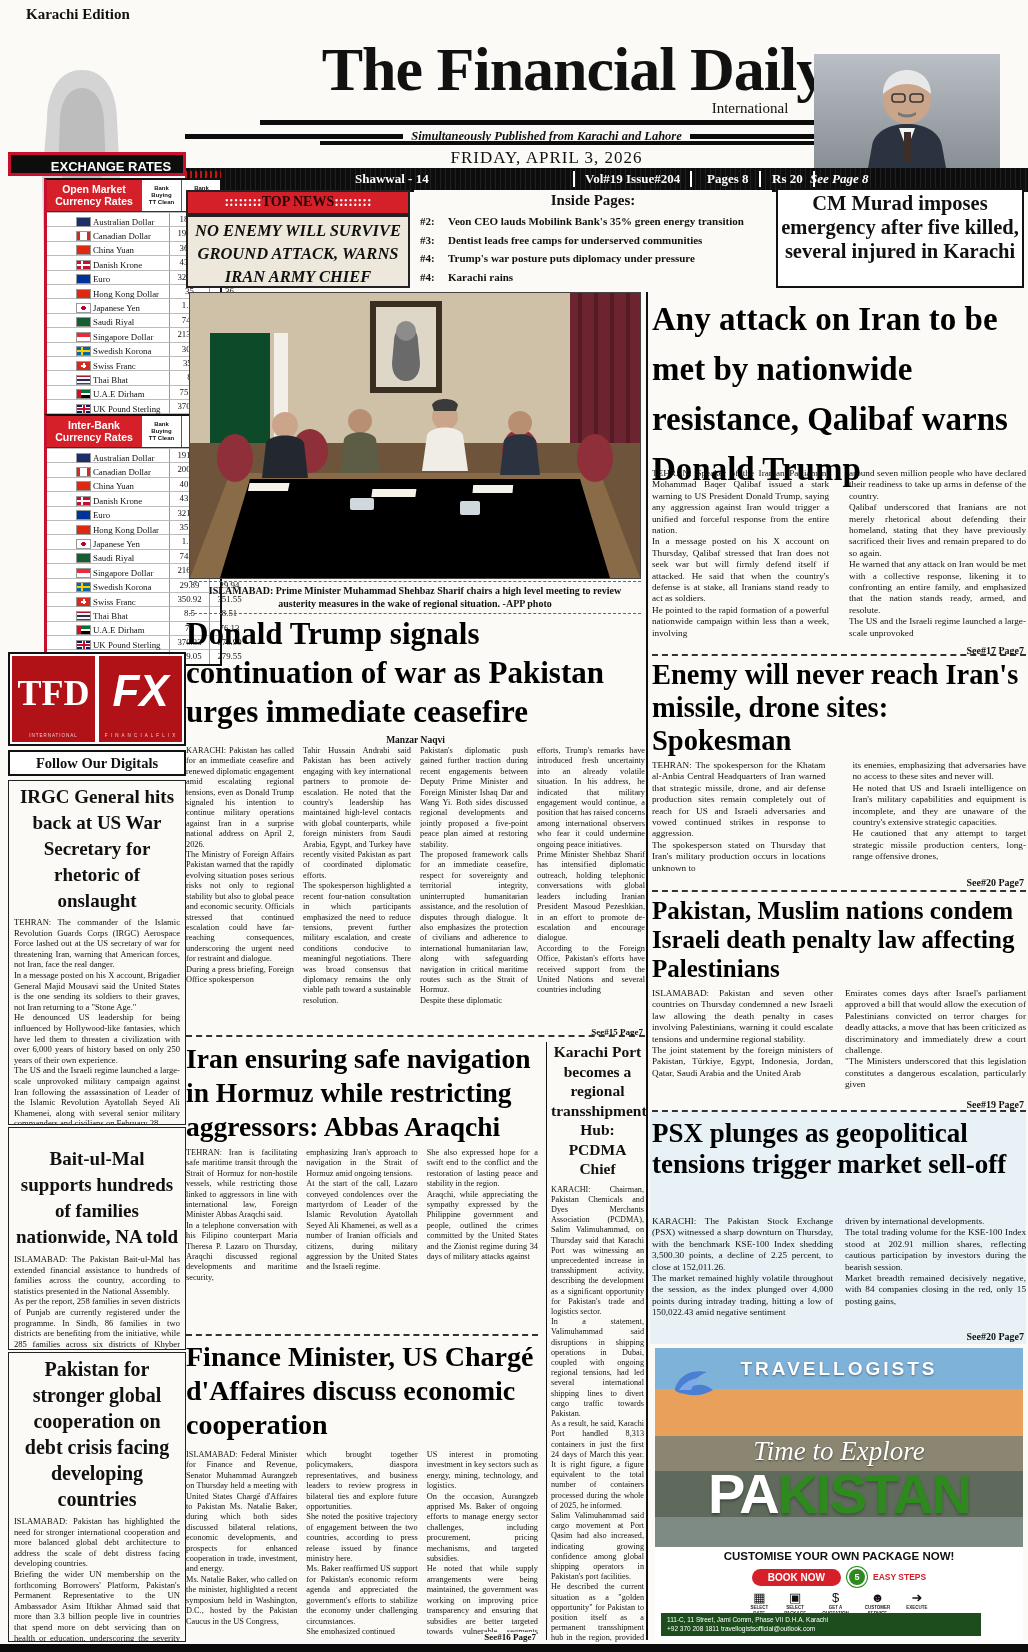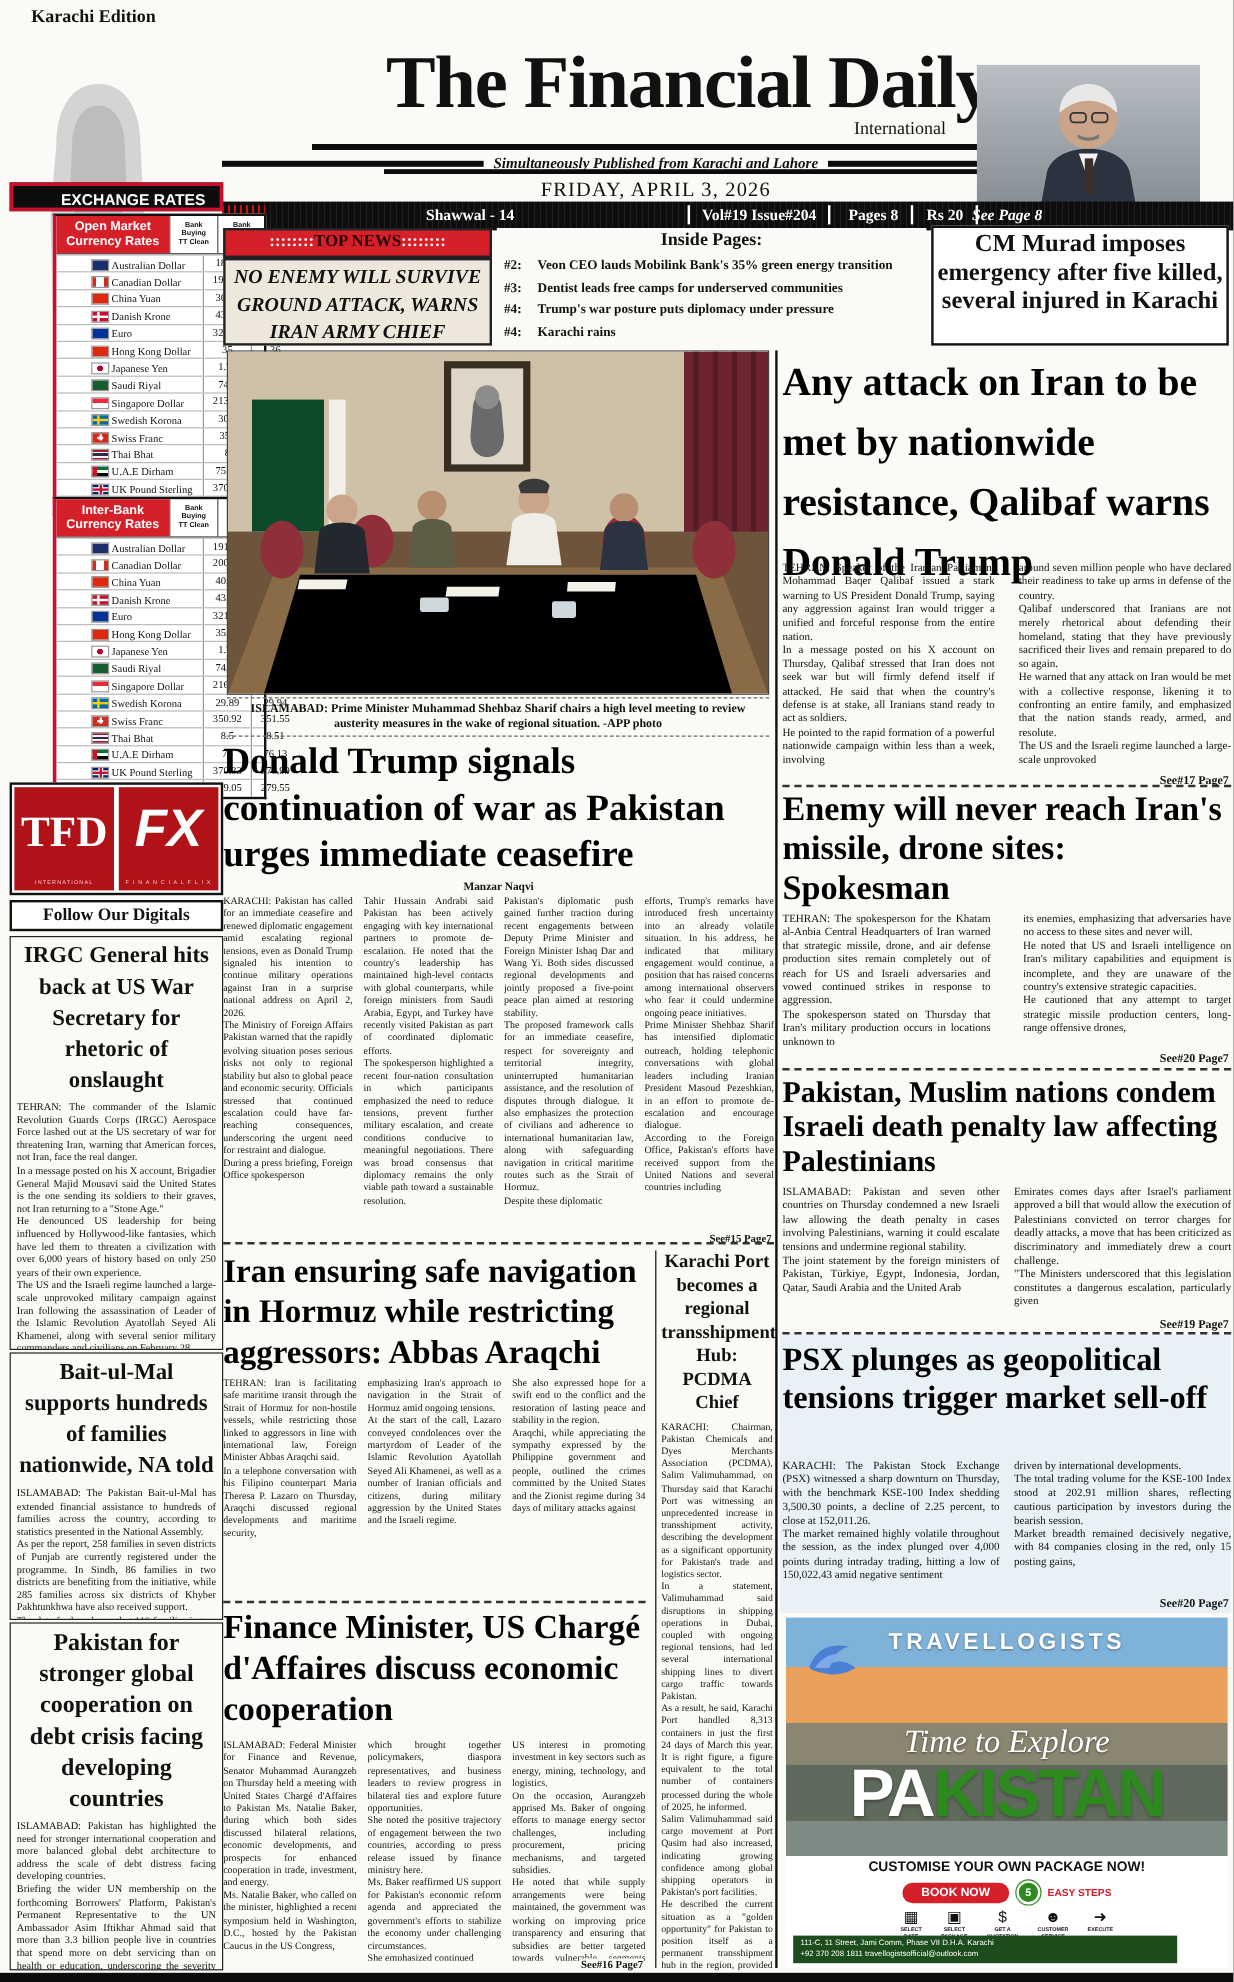--- a/index.html
+++ b/index.html
@@ -76,21 +76,21 @@
   .logo-box{flex:1;background:#b01217;margin:2px;color:#fff;text-align:center;position:relative;}
   .logo-tfd{font-size:36px;font-weight:bold;line-height:74px;font-family:"Liberation Serif",serif;}
   .logo-sub{position:absolute;left:0;right:0;bottom:4px;font-size:4.5px;letter-spacing:1px;font-family:"Liberation Sans",sans-serif;color:#f5c9c9;}
   .logo-fx{font-size:44px;font-weight:bold;line-height:70px;font-family:"Liberation Sans",sans-serif;font-style:italic;}
   .follow{left:8px;top:750px;width:178px;height:26px;border:2px solid #111;box-sizing:border-box;
           text-align:center;font-weight:bold;font-size:14.5px;line-height:22px;background:#fff;}
 
   
   .side-art{left:8px;width:178px;border:1px solid #222;box-sizing:border-box;padding:3px 5px;background:#fbfaf6;overflow:hidden;}
   .side-h{text-align:center;font-weight:bold;font-size:19px;line-height:26px;}
-  .side-h2{font-size:19px;line-height:26px;}
+  .side-h2{font-size:19px;line-height:26px;margin-top:15px;}
   .side-h3{font-size:20px;line-height:26px;}
   .bodytxt{font-size:8.6px;line-height:10.6px;text-align:justify;white-space:pre-line;overflow:hidden;}
   .jump{font-weight:bold;font-size:9px;text-align:right;}
 
   
   .topnews{left:186px;top:190px;width:224px;height:25px;background:#d5202a;border:2px solid #222;box-sizing:border-box;
            text-align:center;font-weight:bold;font-size:14px;line-height:20px;color:#fff;}
   .topnews .dk{color:#2a0505;}
   .noenemy{left:186px;top:215px;width:224px;height:73px;background:#eee8dc;border:2px solid #222;box-sizing:border-box;
            text-align:center;font-style:italic;font-weight:bold;font-size:16.5px;line-height:23px;padding-top:2px;}

